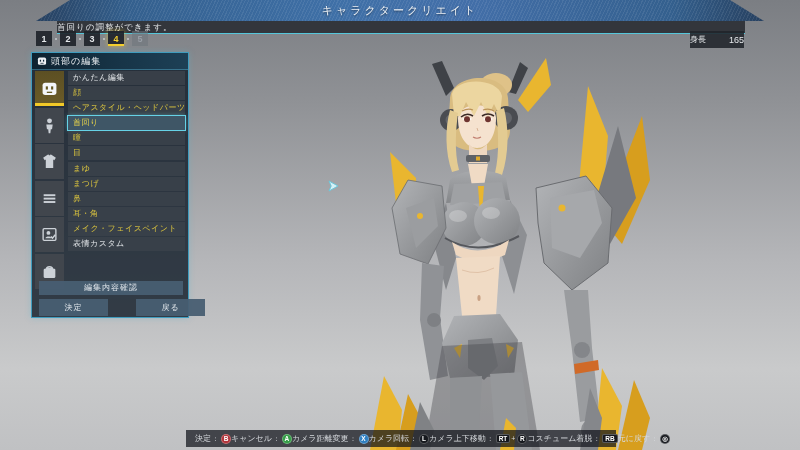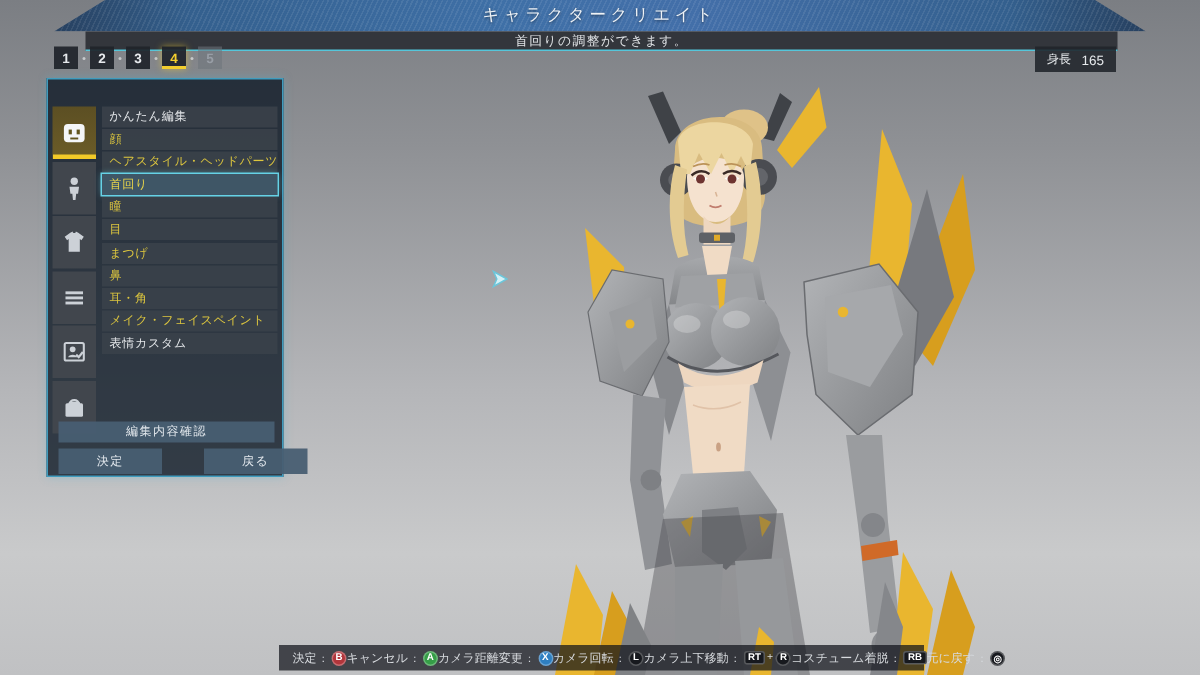--- a/index.html
+++ b/index.html
@@ -19,36 +19,36 @@
     background:repeating-linear-gradient(115deg,rgba(255,255,255,.08) 0 1px,transparent 1px 3px);
   }
   .title-text{
     position:absolute;left:0;top:0;width:800px;height:21px;line-height:21px;
     text-align:center;color:#eef2f6;font-size:11px;letter-spacing:3px;z-index:2;
     text-shadow:0 1px 2px rgba(0,0,0,.5);
   }
   .subtitle-band{
     position:absolute;left:57px;top:21px;width:688px;height:12px;
     background:rgba(42,46,52,.9);border-bottom:1px solid #55c6da;
-    color:#e2e5e8;font-size:8.5px;line-height:12px;text-align:center;letter-spacing:1px;
+    color:#e2e5e8;font-size:8.5px;line-height:12px;text-align:left;letter-spacing:1px;
   }
   
   .tabs{position:absolute;left:36px;top:31px;display:flex;align-items:center;gap:3px;}
   .tab{
     width:16px;height:15px;background:rgba(32,36,42,.92);color:#e6e9ec;
     font-size:9px;font-weight:bold;display:flex;align-items:center;justify-content:center;
   }
   .tab.active{color:#f4cf2e;box-shadow:inset 0 -2px 0 #f4cf2e,0 0 5px rgba(244,207,46,.55);}
   .tab.disabled{background:rgba(110,116,124,.55);color:#989ea6;}
   .tab-dot{width:2px;height:2px;border-radius:50%;background:rgba(235,238,240,.65);}
   
   .height-box{
     position:absolute;left:690px;top:31px;width:54px;height:17px;box-sizing:border-box;
     background:rgba(32,36,42,.88);display:flex;align-items:center;justify-content:space-between;
-    padding:0 8px;color:#e6e9ec;
+    padding:0 0;color:#e6e9ec;
   }
   .height-label{font-size:8px;}
   .height-value{font-size:9px;}
   
   .panel{
     position:absolute;left:31px;top:52px;width:158px;height:266px;
     background:rgba(10,22,34,.78);border:1px solid #3f9cbe;
     box-shadow:0 0 6px rgba(80,180,210,.35);box-sizing:border-box;
   }
   .panel-header{
@@ -228,20 +228,29 @@
     <div class="tab-dot"></div>
     <div class="tab disabled">5</div>
   </div>
 
   <div class="height-box">
     <span class="height-label">身長</span>
     <span class="height-value">165</span>
   </div>
 
   <div class="panel">
+    <div class="panel-header">
+      <svg width="10" height="10" viewBox="0 0 16 16" style="--cut:#12283a;color:#eef1f4;">
+        <rect x="1.5" y="2.5" width="13" height="11.5" rx="2.5" fill="currentColor"></rect>
+        <rect x="4.5" y="6" width="2" height="3" fill="var(--cut)"></rect>
+        <rect x="9.5" y="6" width="2" height="3" fill="var(--cut)"></rect>
+        <rect x="5.5" y="11" width="5" height="1.2" fill="var(--cut)"></rect>
+      </svg>
+      <span>頭部の編集</span>
+    </div>
 
     <div class="cat-col">
       <div class="cat-cell active">
         <svg width="17" height="17" viewBox="0 0 16 16">
           <rect x="1.5" y="2.5" width="13" height="11.5" rx="2.5" fill="currentColor"></rect>
           <rect x="4.5" y="6" width="2" height="3" fill="var(--cut)"></rect>
           <rect x="9.5" y="6" width="2" height="3" fill="var(--cut)"></rect>
           <rect x="5.5" y="11" width="5" height="1.2" fill="var(--cut)"></rect>
         </svg>
       </div>
@@ -280,20 +289,21 @@
       </div>
     </div>
 
     <div class="menu-col">
       <div class="menu-row" style="color: rgb(228, 231, 234);">かんたん編集</div>
       <div class="menu-row" style="color: rgb(221, 198, 62);">顔</div>
       <div class="menu-row" style="color: rgb(221, 198, 62);">ヘアスタイル・ヘッドパーツ</div>
       <div class="menu-row selected" style="color: rgb(232, 212, 74);">首回り</div>
       <div class="menu-row" style="color: rgb(221, 198, 62);">瞳</div>
       <div class="menu-row" style="color: rgb(221, 198, 62);">目</div>
+      <div class="menu-row" style="color: rgb(221, 198, 62);">まゆ</div>
       <div class="menu-row" style="color: rgb(221, 198, 62);">まつげ</div>
       <div class="menu-row" style="color: rgb(221, 198, 62);">鼻</div>
       <div class="menu-row" style="color: rgb(221, 198, 62);">耳・角</div>
       <div class="menu-row" style="color: rgb(221, 198, 62);">メイク・フェイスペイント</div>
       <div class="menu-row" style="color: rgb(228, 231, 234);">表情カスタム</div>
     </div>
 
     <div class="panel-btn review-btn">編集内容確認</div>
     <div class="panel-btn decide-btn">決定</div>
     <div class="panel-btn back-btn">戻る</div>

